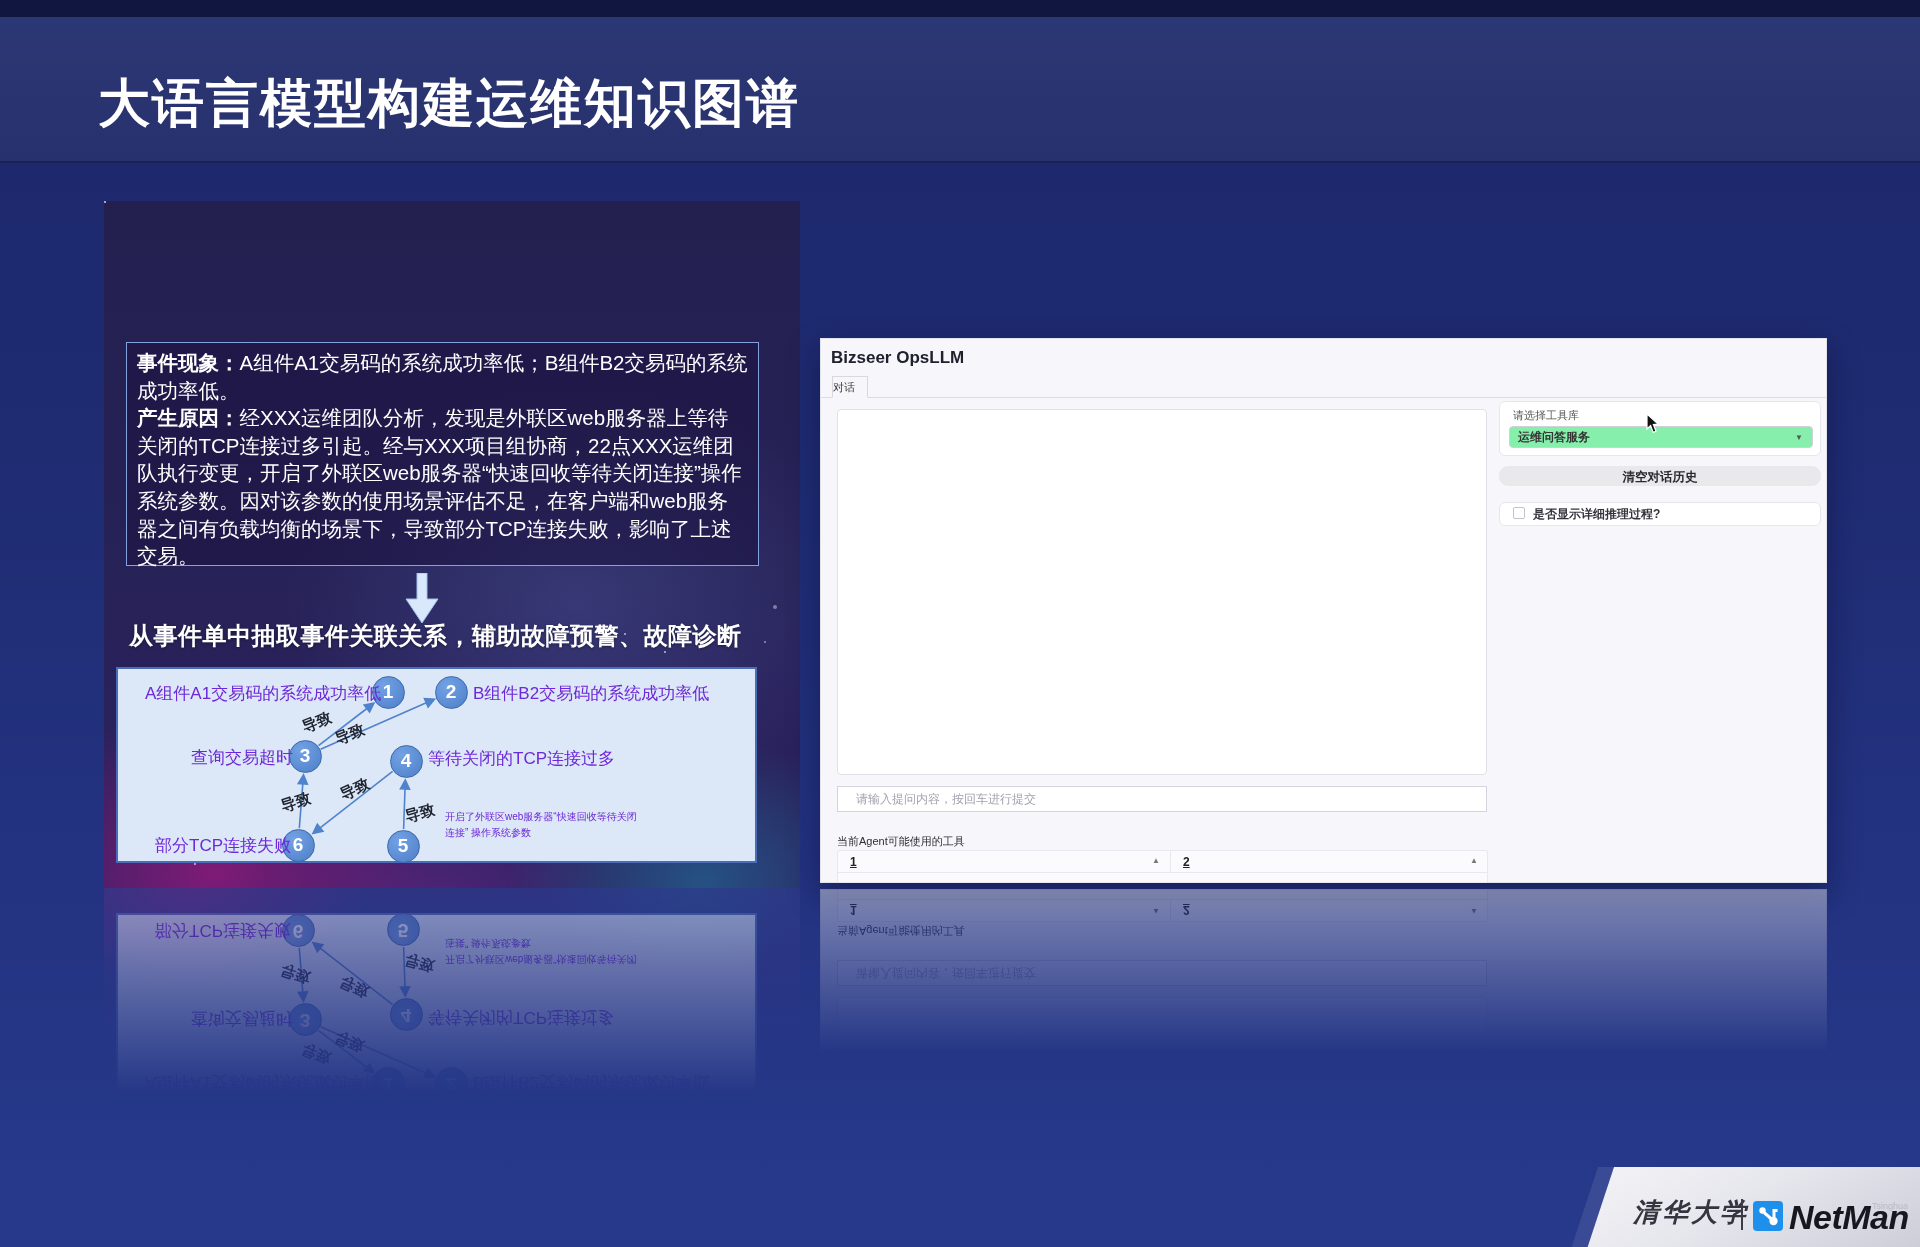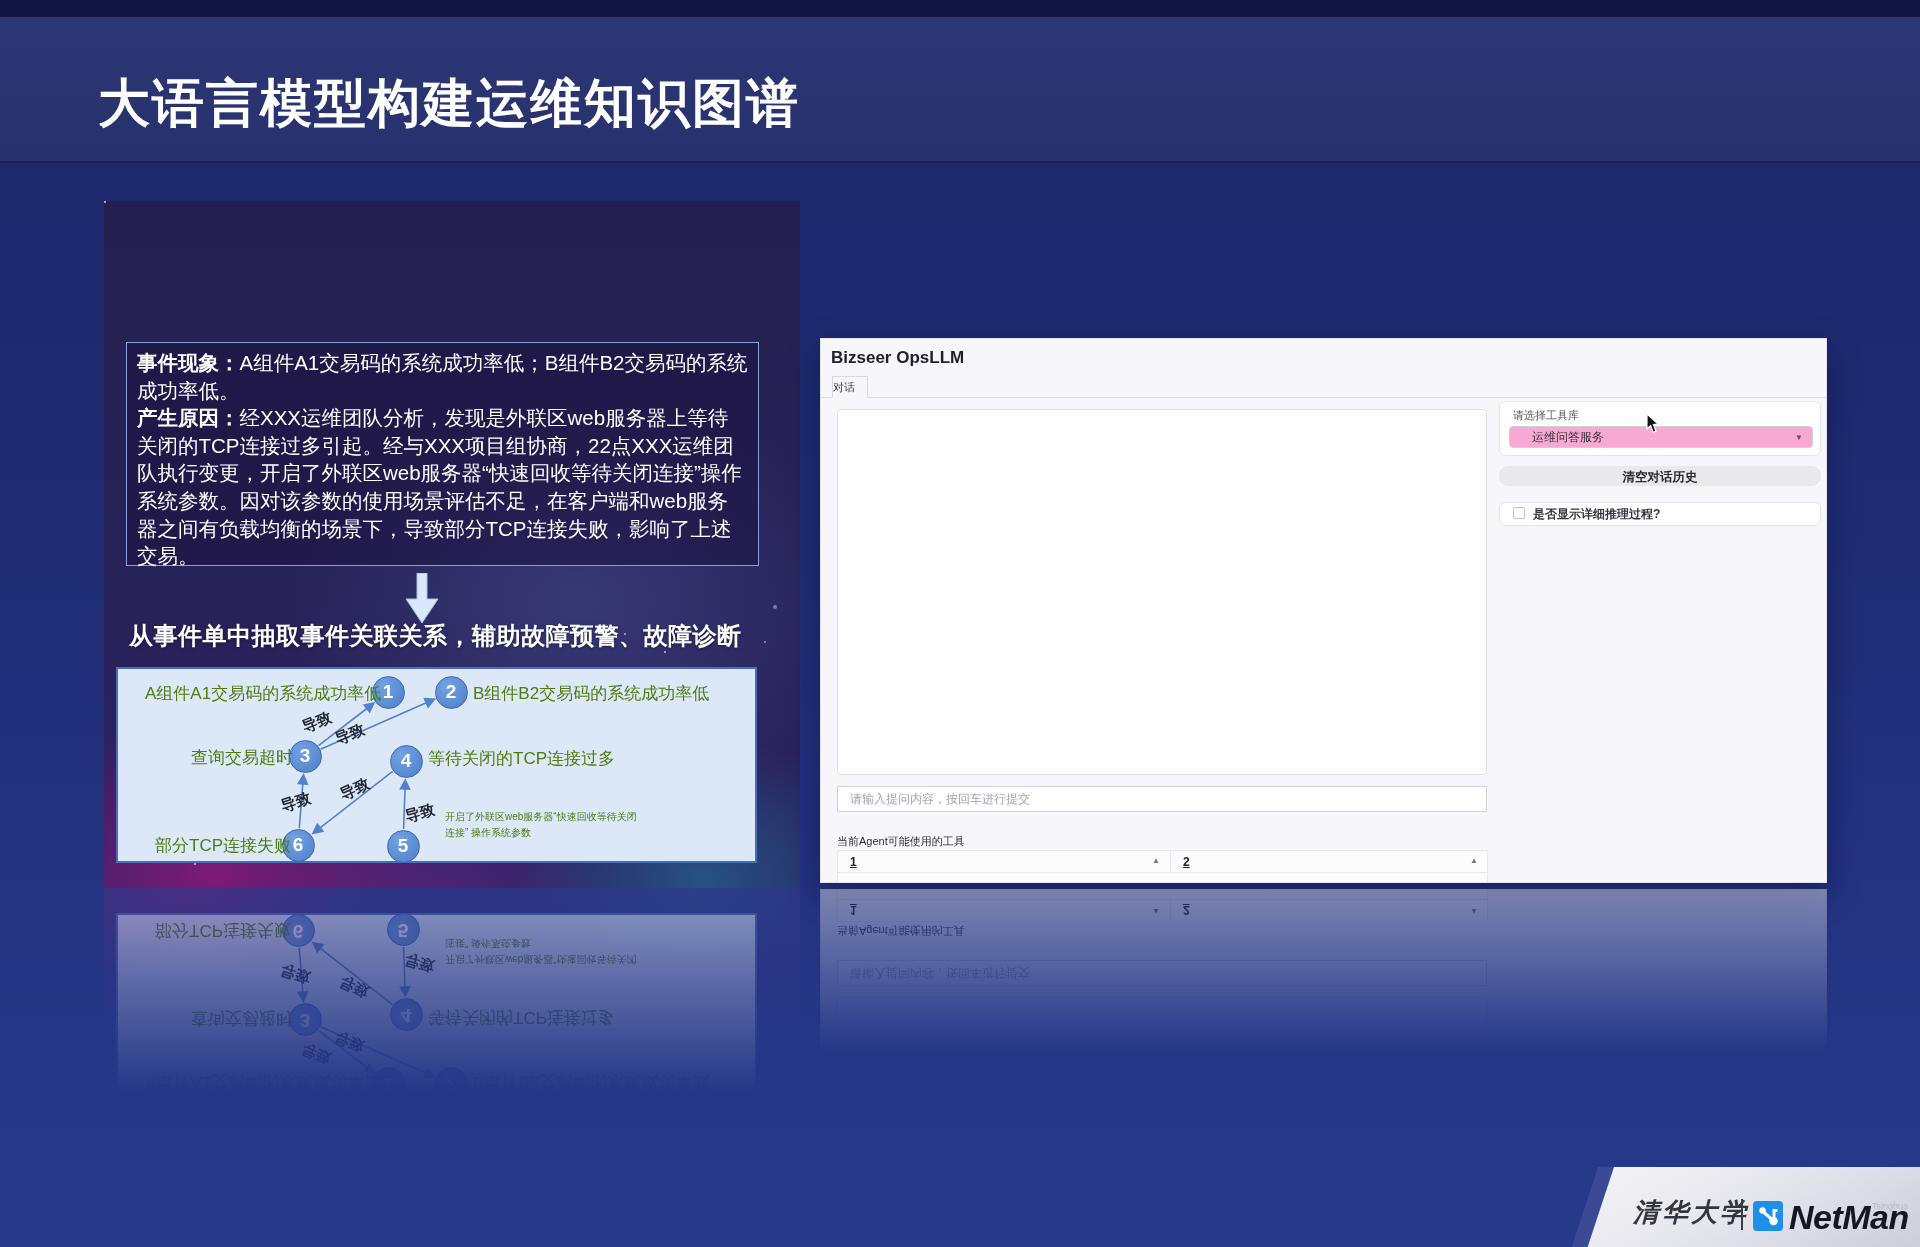--- a/index.html
+++ b/index.html
@@ -48,50 +48,50 @@
   .extract{position:absolute;left:129px;top:603px;color:#fff;font-size:24px;
     font-weight:bold;letter-spacing:.5px;text-shadow:0 1px 3px rgba(0,0,0,.4);}
   
   .graph-card{position:absolute;left:116px;top:650px;width:641px;height:196px;
     background:#dce8f7;border:2px solid #4a6db8;}
   .graph-card .edges{position:absolute;left:0;top:0;}
   .gnode{position:absolute;width:33px;height:33px;border-radius:50%;
     background:radial-gradient(circle at 35% 30%,#73a2e4,#4d7fc8);
     border:1.5px solid #3a67ad;color:#fff;font-size:19px;font-weight:bold;
     display:flex;align-items:center;justify-content:center;}
-  .glabel{position:absolute;color:#4d7c0f;font-size:17px;white-space:nowrap;}
+  .glabel{position:absolute;color:#6d28d9;font-size:17px;white-space:nowrap;}
   .glabel.small{font-size:10px;white-space:normal;width:192px;line-height:16px;}
   .elabel{position:absolute;color:#1f2430;font-size:15px;font-weight:600;white-space:nowrap;}
   
   .panel{position:absolute;left:820px;top:321px;width:1007px;height:545px;
     background:#f7f7fb;border:1px solid #e2e2ea;
     box-shadow:0 12px 30px rgba(8,12,48,.45);font-size:12px;color:#333;}
   .panel .ptitle{position:absolute;left:10px;top:9px;font-size:17px;font-weight:bold;color:#20202e;}
   .panel .tabline{position:absolute;left:0;top:58px;width:1005px;height:1px;background:#dcdce6;}
   .panel .tab{position:absolute;left:11px;top:37px;width:36px;height:22px;z-index:2;
     background:#f7f7fb;border:1px solid #d8d8e2;border-bottom-color:#f7f7fb;
     font-size:11px;color:#33333d;text-align:left;line-height:21px;cursor:pointer;}
   .panel .chat{position:absolute;left:16px;top:70px;width:650px;height:366px;
     background:#fff;border:1px solid #e0e0e8;border-radius:4px;}
   .card{position:absolute;background:#fff;border:1px solid #e6e6ee;border-radius:6px;}
   .sel-card{left:678px;top:62px;width:322px;height:55px;}
   .sel-label{position:absolute;left:692px;top:69px;font-size:11px;color:#555;}
-  .dropdown{position:absolute;left:688px;top:87px;width:304px;height:22px;background:#f9a8d4;
+  .dropdown{position:absolute;left:688px;top:87px;width:304px;height:22px;background:#86efac;
     border:1px solid #d0d0da;border-radius:4px;font-size:12px;color:#333;
-    line-height:20px;padding-left:22px;cursor:pointer;}
+    line-height:20px;padding-left:8px;cursor:pointer;font-weight:bold;}
   .dropdown .caret{position:absolute;right:9px;top:0;font-size:8px;color:#555;line-height:21px;}
   .clear-btn{position:absolute;left:678px;top:127px;width:322px;height:20px;
     background:#e9e9ec;border:none;border-radius:9px;font-size:12.5px;font-weight:600;
     color:#2a2a31;text-align:center;line-height:20px;cursor:pointer;font-family:inherit;}
   .chk-card{left:678px;top:163px;width:322px;height:24px;}
   .chk{position:absolute;left:692px;top:168px;width:12px;height:12px;background:#fff;
     border:1px solid #c2c2cc;border-radius:2px;cursor:pointer;}
   .chk-label{position:absolute;left:712px;top:167px;font-size:12px;font-weight:600;color:#33333d;}
   .prompt{position:absolute;left:16px;top:447px;width:650px;height:26px;background:#fff;
-    border:1px solid #d4d4de;border-radius:0;padding:0 12px;font-size:12px;color:#404040;
+    border:1px solid #d4d4de;border-radius:0;padding:0 18px;font-size:12px;color:#404040;
     font-family:inherit;}
   .prompt::placeholder{color:#a2a2b0;}
   .tools-label{position:absolute;left:16px;top:495px;font-size:11px;color:#2d2d38;}
   .acc-wrap{position:absolute;left:16px;top:511px;width:651px;height:33px;
     background:#fbfbfd;border:1px solid #e8e8f0;border-radius:2px;}
   .acc{position:absolute;top:0;height:22px;border-bottom:1px solid #e8e8f0;cursor:pointer;}
   .acc1{left:0;width:333px;border-right:1px solid #e8e8f0;}
   .acc2{left:333px;width:317px;}
   .acc .num{position:absolute;left:12px;top:4px;font-size:12px;font-weight:bold;
     color:#222;text-decoration:underline;}

